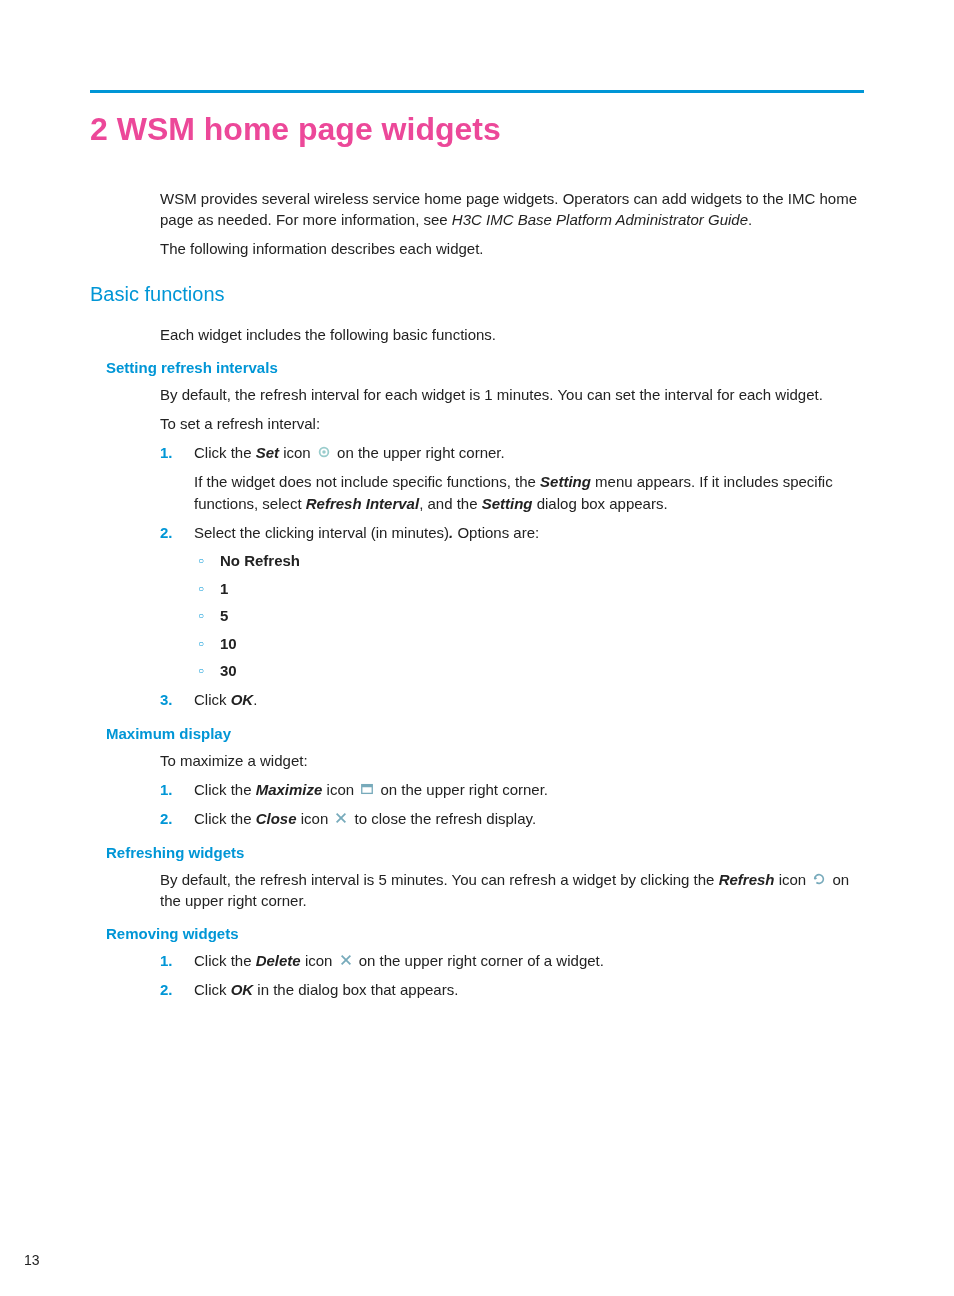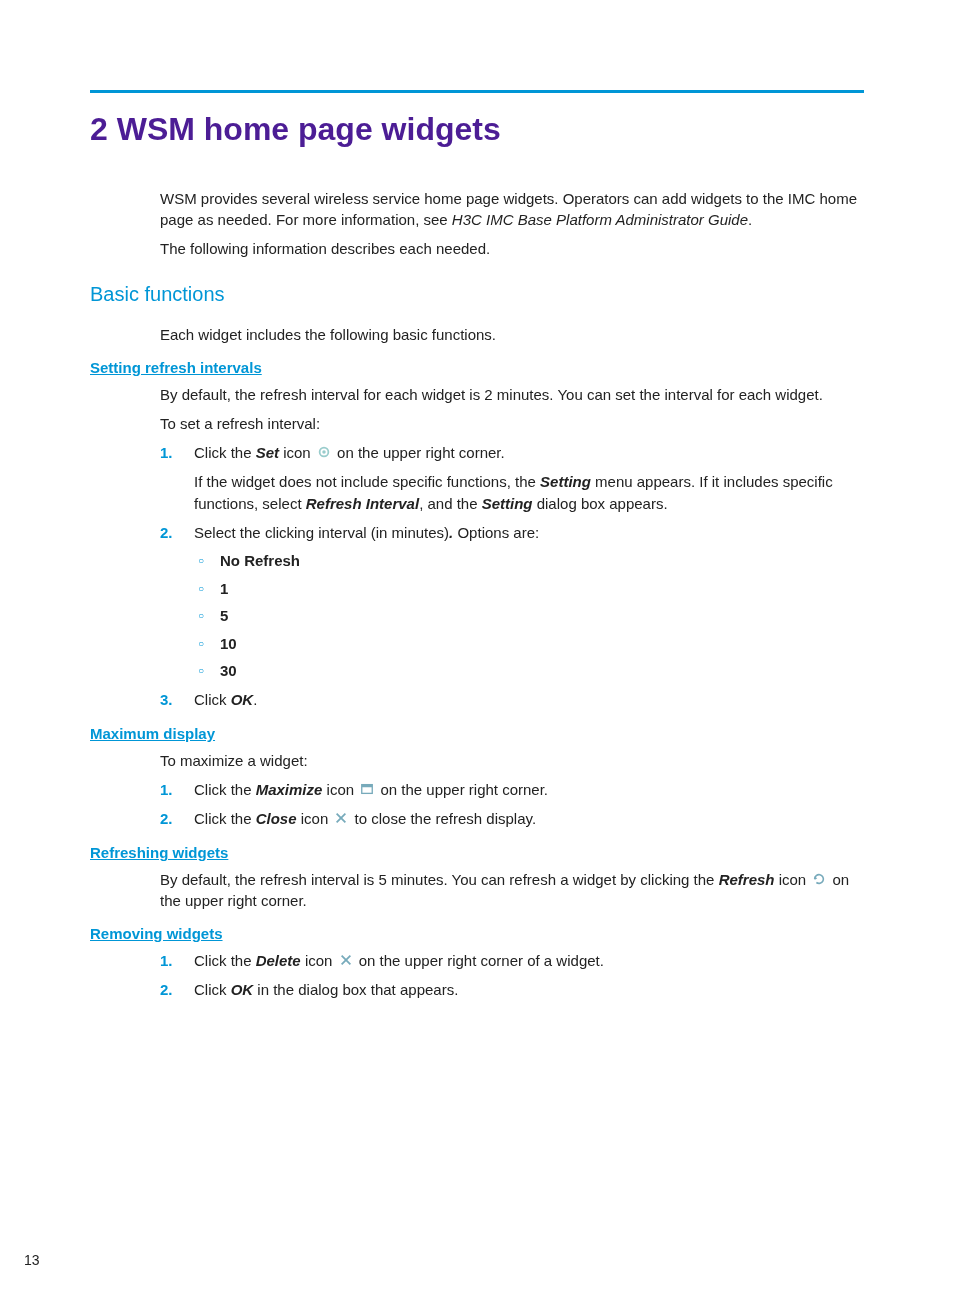--- a/index.html
+++ b/index.html
@@ -15,38 +15,37 @@
     padding: 90px 90px 40px 90px;
     box-sizing: border-box;
     min-height: 1296px;
     position: relative;
   }
   .rule {
     border-top: 3px solid #0096d6;
     margin-bottom: 18px;
   }
   h1 {
-    color: #4c1d95;
+    color: #ec4899;
     font-size: 32px;
     font-weight: bold;
     margin: 0 0 40px 0;
   }
   h2 {
     color: #0096d6;
     font-size: 20px;
     font-weight: normal;
     margin: 24px 0 18px 0;
     font-family: "Segoe UI Light", Arial, sans-serif;
   }
   .h3 {
     color: #0096d6;
     font-size: 15px;
     font-weight: bold;
-    margin: 14px 0 8px 0;
-    text-decoration: underline;
+    margin: 14px 0 8px 16px;
   }
   .body-indent {
     margin-left: 70px;
   }
   p {
     margin: 8px 0;
     line-height: 1.4;
   }
   .italic { font-style: italic; }
   ol.numlist {
@@ -111,32 +110,32 @@
 
 <div class="page">
   <div class="rule"></div>
 
   <h1>2 WSM home page widgets</h1>
 
   <div class="body-indent">
     <p>
       <span>WSM provides several wireless service home page widgets. Operators can add widgets to the IMC home page as needed. For more information, see </span><span class="italic">H3C IMC Base Platform Administrator Guide</span><span>.</span>
     </p>
-    <p>The following information describes each needed.</p>
+    <p>The following information describes each widget.</p>
   </div>
 
   <h2>Basic functions</h2>
 
   <div class="body-indent">
     <p>Each widget includes the following basic functions.</p>
   </div>
 
   <div class="h3">Setting refresh intervals</div>
   <div class="body-indent">
-    <p>By default, the refresh interval for each widget is 2 minutes. You can set the interval for each widget.</p>
+    <p>By default, the refresh interval for each widget is 1 minutes. You can set the interval for each widget.</p>
     <p>To set a refresh interval:</p>
 
     <ol class="numlist">
       <li>
         <span class="num">1.</span>
         <span>Click the </span><b>Set</b><span> icon </span><span class="icon"><svg viewBox="0 0 16 16">
               <circle cx="8" cy="8" r="5" fill="none" stroke="#9cc" stroke-width="2"></circle>
               <circle cx="8" cy="8" r="2" fill="#9cc"></circle>
             </svg></span><span> on the upper right corner.</span>
         <div class="sub-indent">

